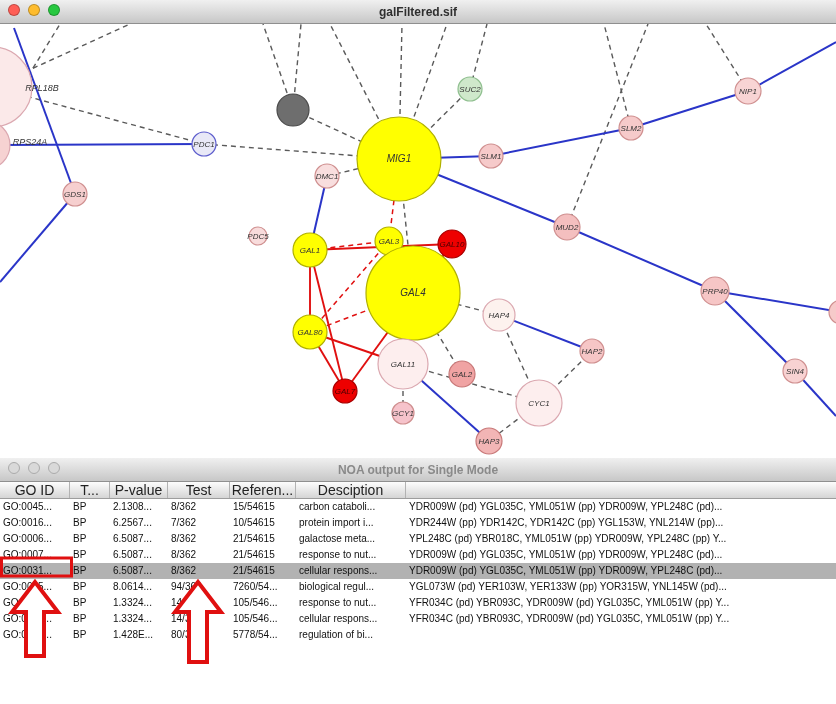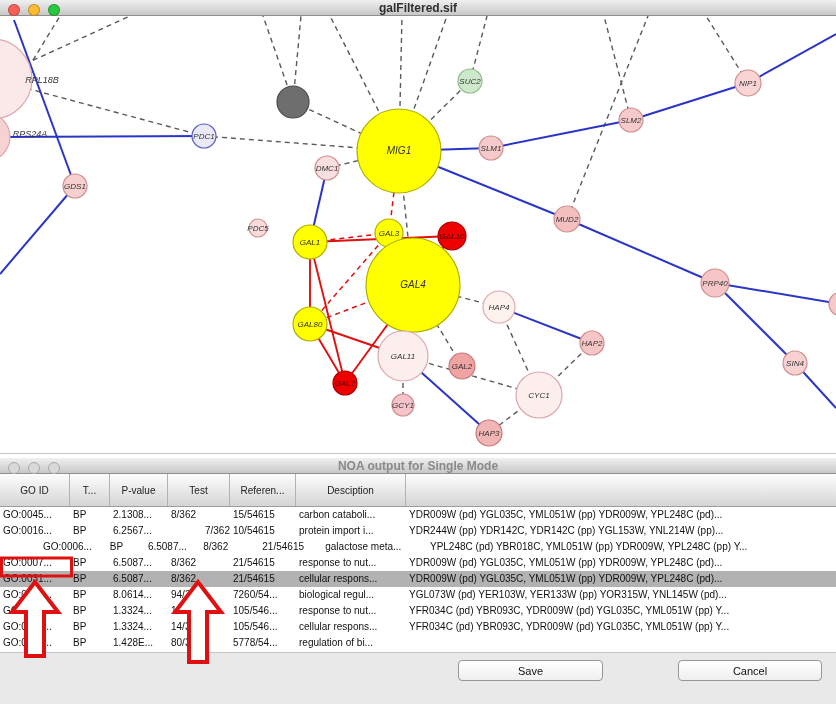--- a/index.html
+++ b/index.html
@@ -1,41 +1,41 @@
 <!DOCTYPE html>
 <html><head>
 <meta charset="utf-8">
 <style>
   * { margin:0; padding:0; box-sizing:border-box; }
   html,body { width:836px; height:704px; }
   body { font-family:"Liberation Sans", sans-serif; background:#fff; position:relative; overflow:hidden; }
 
-  .titlebar { height:16px; background:linear-gradient(#f0f0f0,#c7c7c7); border-bottom:1px solid #8f8f8f;
+  .titlebar { height:24px; background:linear-gradient(#f0f0f0,#c7c7c7); border-bottom:1px solid #8f8f8f;
               position:relative; display:flex; align-items:center; justify-content:center; }
   .titlebar .title { font-size:12px; font-weight:bold; color:#2f2f2f; }
   .titlebar.inactive .title { color:#8a8a8a; }
   .lights { position:absolute; left:8px; top:4px; display:flex; gap:8px; }
   .light { width:12px; height:12px; border-radius:50%; display:inline-block; border:1px solid rgba(0,0,0,.25); }
   .light.red    { background:#ff5f57; }
   .light.yellow { background:#febc2e; }
   .light.green  { background:#28c840; }
   .light.gray   { background:#d9d9d9; border-color:#ababab; }
 
   .window-top { position:absolute; top:0; left:0; width:836px; height:458px; }
   .canvas { position:relative; width:836px; height:438px; background:#fff; border-bottom:1px solid #c2c2c2;font-style:italic; }
   .canvas svg { display:block; }
 
   .edge-blue    { stroke:#2a35c8; stroke-width:2; }
   .edge-gray    { stroke:#5a5a5a; stroke-width:1.4; stroke-dasharray:5 4; }
   .edge-red     { stroke:#e01010; stroke-width:1.9; }
   .edge-reddash { stroke:#e01010; stroke-width:1.5; stroke-dasharray:5 4; }
 
   .window-bottom { position:absolute; top:458px; left:0; width:836px; height:246px; background:#fff; }
-  .thead { display:flex; height:33px; background:linear-gradient(#fdfdfd,#d5d5d5); border-bottom:1px solid #9d9d9d;
-           font-size:10px; color:#222; }
+  .thead { display:flex; height:17px; background:linear-gradient(#fdfdfd,#d5d5d5); border-bottom:1px solid #9d9d9d;
+           font-size:14px; color:#222;align-items:center; }
   .hcell { display:flex; align-items:center; justify-content:center; border-right:1px solid #b2b2b2;
            white-space:nowrap; overflow:hidden; }
   .trow { display:flex; height:16px; line-height:16px; font-size:10px; color:#111; background:#fff; }
   .trow.selected { background:#b2b2b2; }
   .tcell { padding-left:3px; white-space:nowrap; overflow:hidden; }
 
   .footer { position:absolute; bottom:0; left:0; width:836px; height:52px; background:#e9e9e9; border-top:1px solid #c4c4c4; }
   .btn { position:absolute; top:7px; height:21px; background:linear-gradient(#ffffff,#efefef);
          border:1px solid #979797; border-radius:4px; font-size:11px; color:#111;
          font-family:"Liberation Sans", sans-serif; }
@@ -194,27 +194,27 @@
         <div class="tcell" style="width: 58px;">2.1308...</div>
         <div class="tcell" style="width: 62px;">8/362</div>
         <div class="tcell" style="width: 66px;">15/54615</div>
         <div class="tcell" style="width: 110px;">carbon cataboli...</div>
         <div class="tcell" style="width: 430px;">YDR009W (pd) YGL035C, YML051W (pp) YDR009W, YPL248C (pd)...</div>
       </div>
       <div class="trow">
         <div class="tcell" style="width: 70px;">GO:0016...</div>
         <div class="tcell" style="width: 40px;">BP</div>
         <div class="tcell" style="width: 58px;">6.2567...</div>
-        <div class="tcell" style="width: 62px; text-align: right;">7/362</div>
+        <div class="tcell" style="width: 62px;">7/362</div>
         <div class="tcell" style="width: 66px;">10/54615</div>
         <div class="tcell" style="width: 110px;">protein import i...</div>
         <div class="tcell" style="width: 430px;">YDR244W (pp) YDR142C, YDR142C (pp) YGL153W, YNL214W (pp)...</div>
       </div>
       <div class="trow">
-        <div class="tcell" style="width: 70px; margin-left: 40px;">GO:0006...</div>
+        <div class="tcell" style="width: 70px;">GO:0006...</div>
         <div class="tcell" style="width: 40px;">BP</div>
         <div class="tcell" style="width: 58px;">6.5087...</div>
         <div class="tcell" style="width: 62px;">8/362</div>
         <div class="tcell" style="width: 66px;">21/54615</div>
         <div class="tcell" style="width: 110px;">galactose meta...</div>
         <div class="tcell" style="width: 430px;">YPL248C (pd) YBR018C, YML051W (pp) YDR009W, YPL248C (pp) Y...</div>
       </div>
       <div class="trow">
         <div class="tcell" style="width: 70px;">GO:0007...</div>
         <div class="tcell" style="width: 40px;">BP</div>
@@ -262,23 +262,19 @@
       </div>
       <div class="trow">
         <div class="tcell" style="width: 70px;">GO:0050...</div>
         <div class="tcell" style="width: 40px;">BP</div>
         <div class="tcell" style="width: 58px;">1.428E...</div>
         <div class="tcell" style="width: 62px;">80/362</div>
         <div class="tcell" style="width: 66px;">5778/54...</div>
         <div class="tcell" style="width: 110px;">regulation of bi...</div>
       </div>
     </div>
-  <div class="footer">
-    <button class="btn save">Save</button>
-    <button class="btn cancel">Cancel</button>
-  </div>
 </section>
 
 <svg class="annotations" width="836" height="704" viewBox="0 0 836 704">
   <rect x="1.5" y="558" width="70" height="18" fill="none" stroke="#e01010" stroke-width="3"></rect>
   <polygon points="35,582 12,612 26,612 26,656 44,656 44,612 58,612" fill="#ffffff" stroke="#e01010" stroke-width="4" stroke-linejoin="miter"></polygon>
   <polygon points="198,582 175,612 189,612 189,662 207,662 207,612 221,612" fill="#ffffff" stroke="#e01010" stroke-width="4" stroke-linejoin="miter"></polygon>
 </svg>
 
 </body></html>

